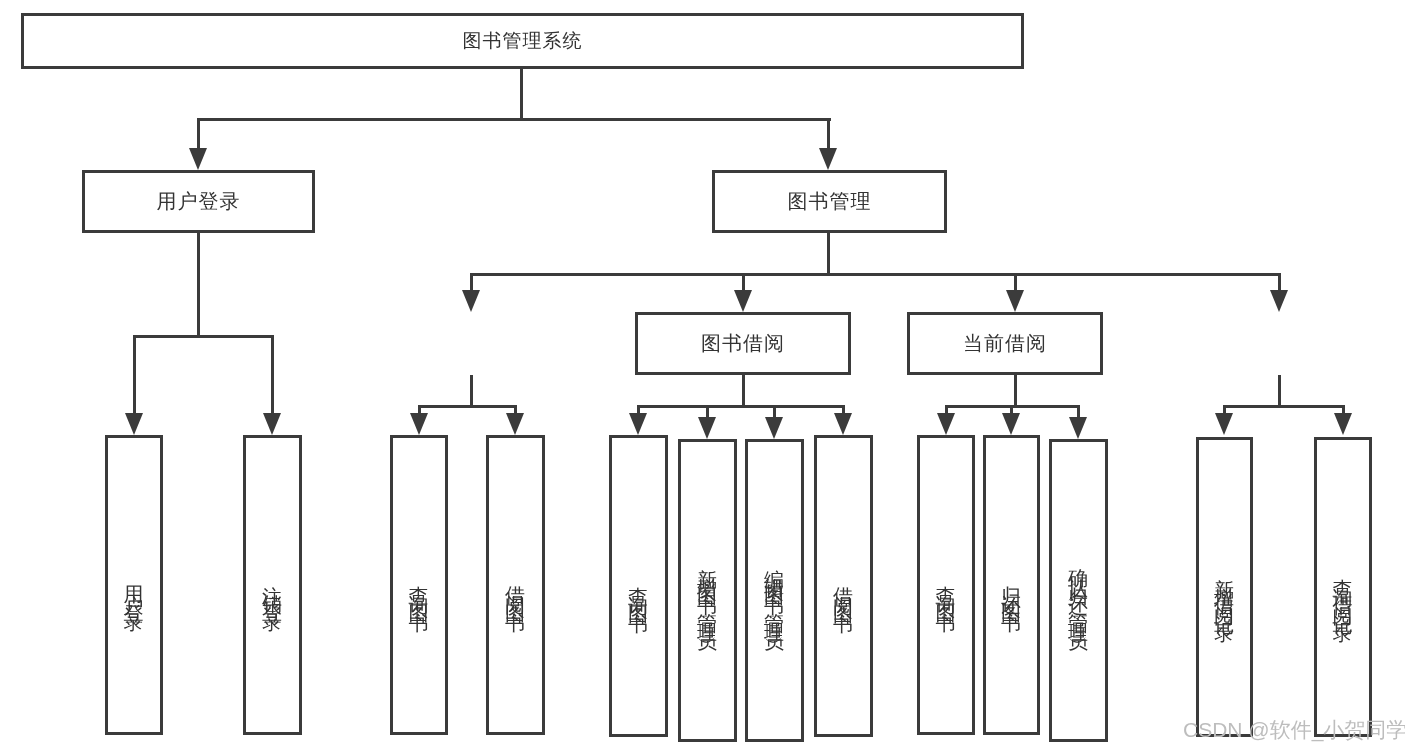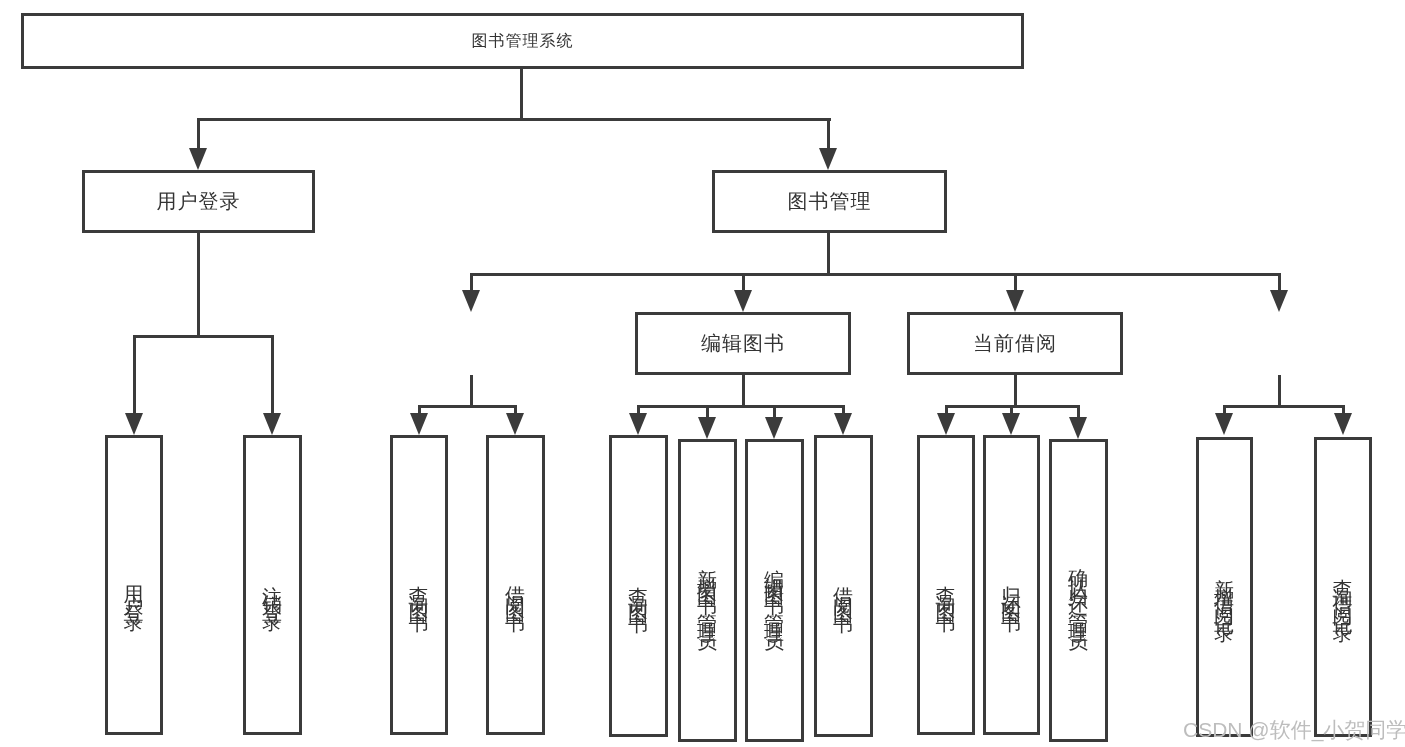--- a/index.html
+++ b/index.html
@@ -17,21 +17,21 @@
     border: 3px solid #3b3b3b;
     background: #ffffff;
     color: #333333;
     display: flex;
     align-items: center;
     justify-content: center;
     font-size: 20px;
     letter-spacing: 1px;
     z-index: 2;
   }
-  .node.root { font-size: 16px; }
+  .node.root { font-size: 19px; }
   .leaf {
     writing-mode: vertical-rl;
     letter-spacing: 9px;
     line-height: 1;
     font-size: 20px;
     padding-top: 6px;
   }
   .vline, .hline {
     position: absolute;
     background: #3b3b3b;
@@ -87,22 +87,22 @@
 
   <div class="vline" style="left:470px; top:273px; height:20px;"></div>
   <div class="arrow" style="left:462px; top:290px;"></div>
   <div class="vline" style="left:742px; top:273px; height:20px;"></div>
   <div class="arrow" style="left:734px; top:290px;"></div>
   <div class="vline" style="left:1014px; top:273px; height:20px;"></div>
   <div class="arrow" style="left:1006px; top:290px;"></div>
   <div class="vline" style="left:1278px; top:273px; height:20px;"></div>
   <div class="arrow" style="left:1270px; top:290px;"></div>
 
-  <div class="node" style="left:635px; top:312px; width:216px; height:63px;">编辑图书</div>
-  <div class="node" style="left:907px; top:312px; width:216px; height:63px;text-align:center;">当前借阅</div>
+  <div class="node" style="left:635px; top:312px; width:216px; height:63px;">图书借阅</div>
+  <div class="node" style="left:907px; top:312px; width:196px; height:63px;text-align:center;">当前借阅</div>
 
   <div class="vline" style="left:470px; top:375px; height:32px;"></div>
   <div class="vline" style="left:742px; top:375px; height:32px;"></div>
   <div class="vline" style="left:1014px; top:375px; height:32px;"></div>
   <div class="vline" style="left:1278px; top:375px; height:32px;"></div>
 
   <div class="hline" style="left:418px; top:405px; width:99px;"></div>
   <div class="hline" style="left:637px; top:405px; width:208px;"></div>
   <div class="hline" style="left:945px; top:405px; width:135px;"></div>
   <div class="hline" style="left:1223px; top:405px; width:122px;"></div>

